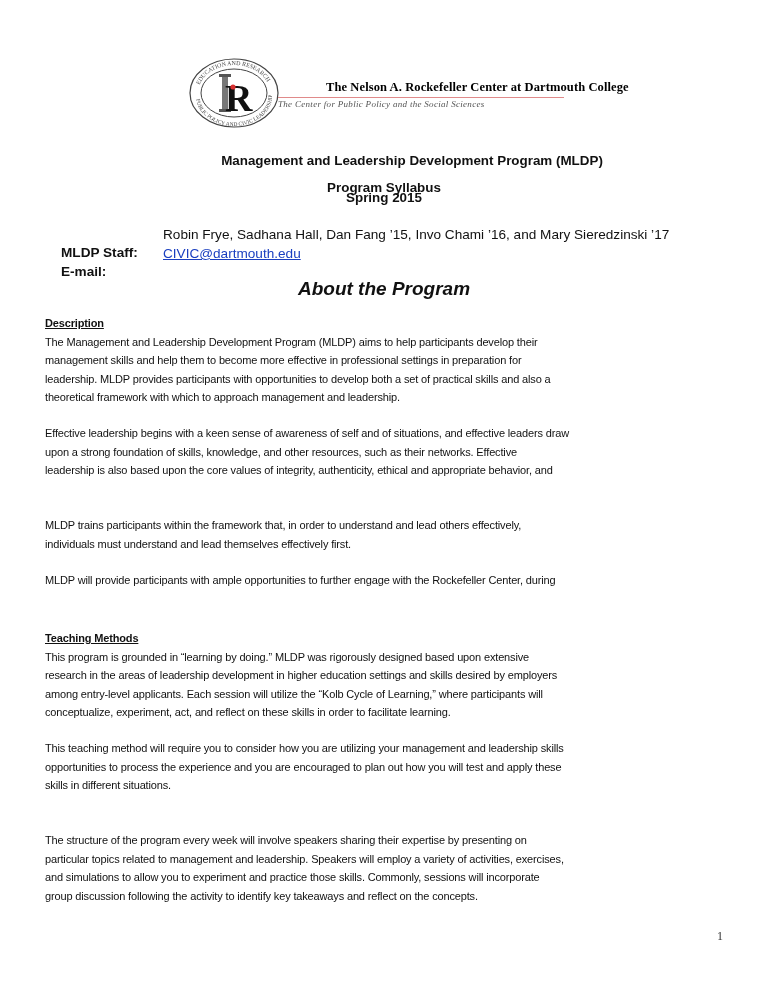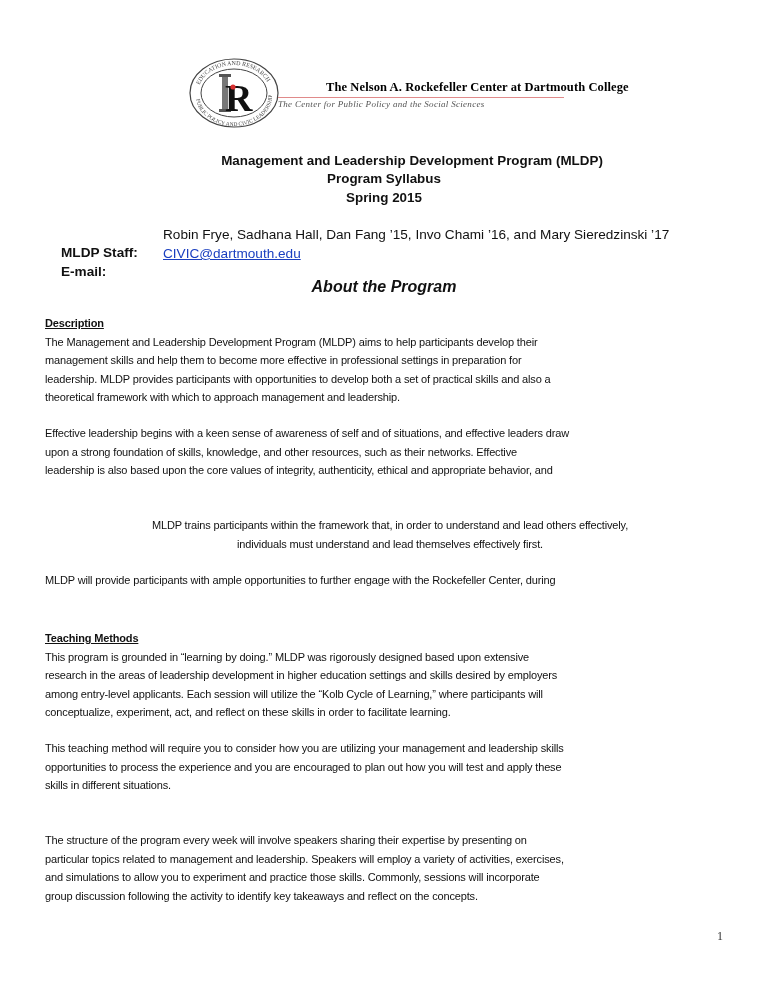--- a/index.html
+++ b/index.html
@@ -27,31 +27,31 @@
   .logo-sub {
     position: absolute; left: 90px; top: 45px;
     font-family: "Liberation Serif", "DejaVu Serif", serif;
     font-style: italic; font-size: 9px; color: #555; white-space: nowrap; letter-spacing: 0.3px;
   }
   .doc-title {
     position: absolute; left: 0; width: 768px; text-align: center;
     font-weight: bold; font-size: 13.4px; line-height: 18.5px;
   }
   .t1 { top: 152px; padding-left: 28px; }
-  .t2 { top: 170px; }
+  .t2 { top: 179px; }
   .t3 { top: 189px; }
 
   .meta-row { position: absolute; left: 45px; font-size: 13.6px; line-height: 18px; }
   .meta-label { position: absolute; left: 16px; font-weight: bold; white-space: nowrap; margin-top: 18px; }
   .meta-value { position: absolute; left: 118px; white-space: nowrap; }
   .mail { color: #1a3fc0; text-decoration: underline; }
 
   .about {
     position: absolute; top: 278px; left: 0; width: 768px; text-align: center;
-    font-weight: bold; font-style: italic; font-size: 16px;
+    font-weight: bold; font-style: italic; font-size: 19px;
   }
   .block {
     position: absolute; left: 45px; width: 690px;
     font-size: 11px; line-height: 18.5px; letter-spacing: -0.15px;
   }
   .block .line { display: block; white-space: nowrap; }
   .heading { font-weight: bold; text-decoration: underline; }
   .page-num {
     position: absolute; left: 717px; top: 929px;
     font-family: "Liberation Serif", "DejaVu Serif", serif; font-size: 12px; color: #333;
@@ -103,21 +103,21 @@
   <span class="line">leadership.  MLDP provides participants with opportunities to develop both a set of practical skills and also a</span>
   <span class="line">theoretical framework with which to approach management and leadership.</span>
 </div>
 
 <div class="block" style="top:424px;">
   <span class="line">Effective leadership begins with a keen sense of awareness of self and of situations, and effective leaders draw</span>
   <span class="line">upon a strong foundation of skills, knowledge, and other resources, such as their networks.  Effective</span>
   <span class="line">leadership is also based upon the core values of integrity, authenticity, ethical and appropriate behavior, and</span>
 </div>
 
-<div class="block" style="top:516px;text-align:center;">
+<div class="block" style="top:516px;">
   <span class="line">MLDP trains participants within the framework that, in order to understand and lead others effectively,</span>
   <span class="line">individuals must understand and lead themselves effectively first.</span>
 </div>
 
 <div class="block" style="top:571px;">
   <span class="line">MLDP will provide participants with ample opportunities to further engage with the Rockefeller Center, during</span>
 </div>
 
 <div class="block" style="top:629px;">
   <span class="line heading">Teaching Methods</span>

